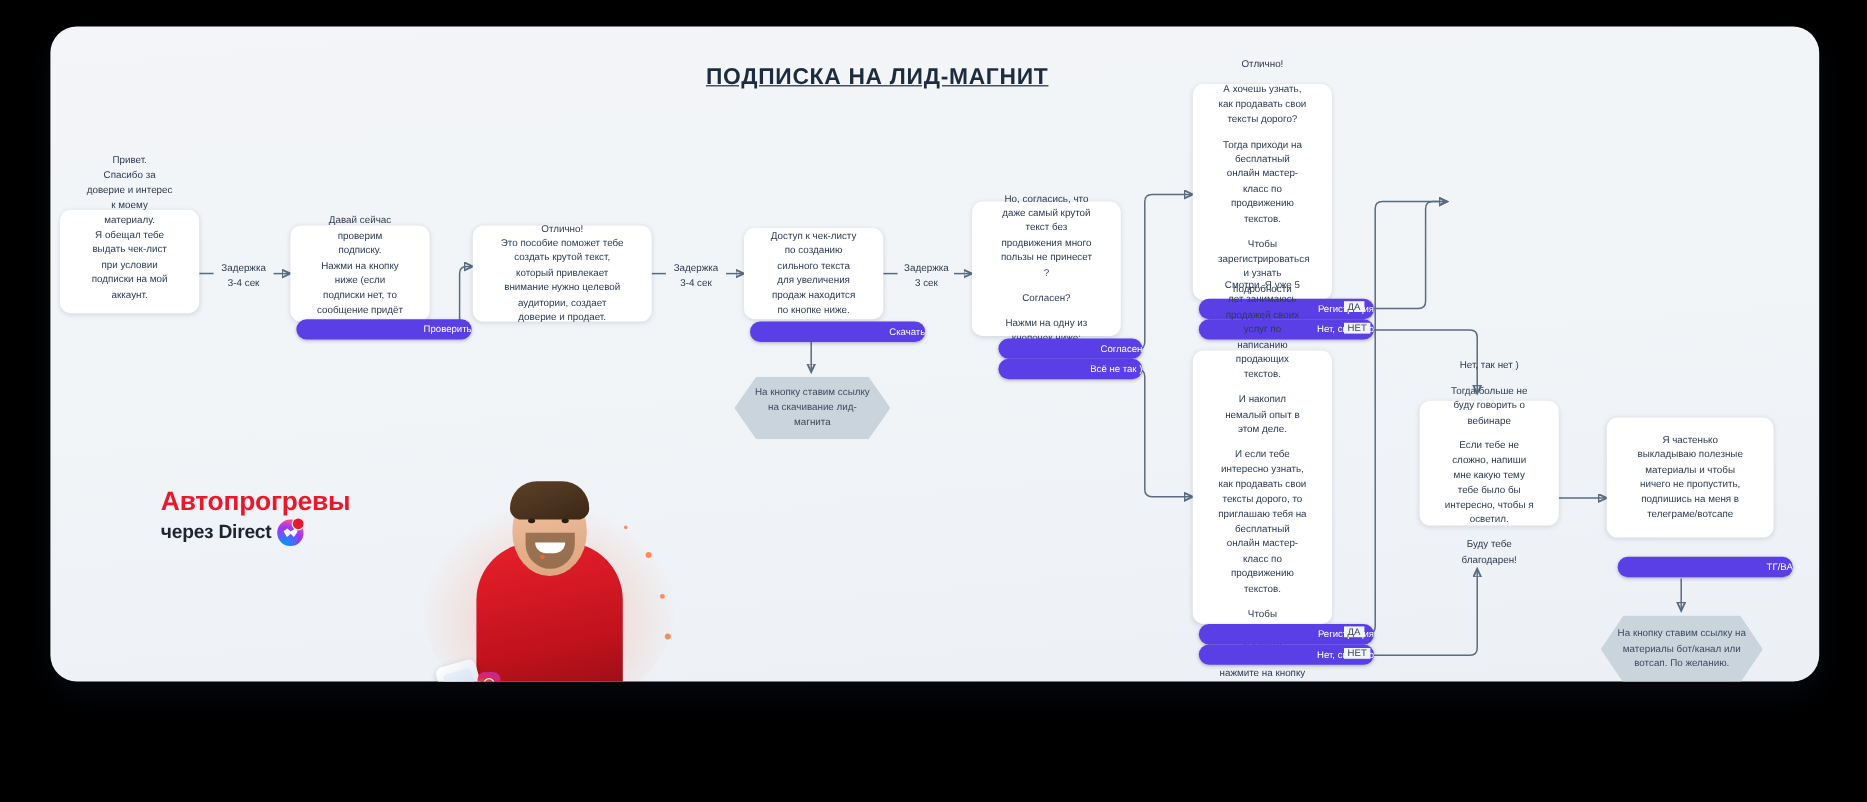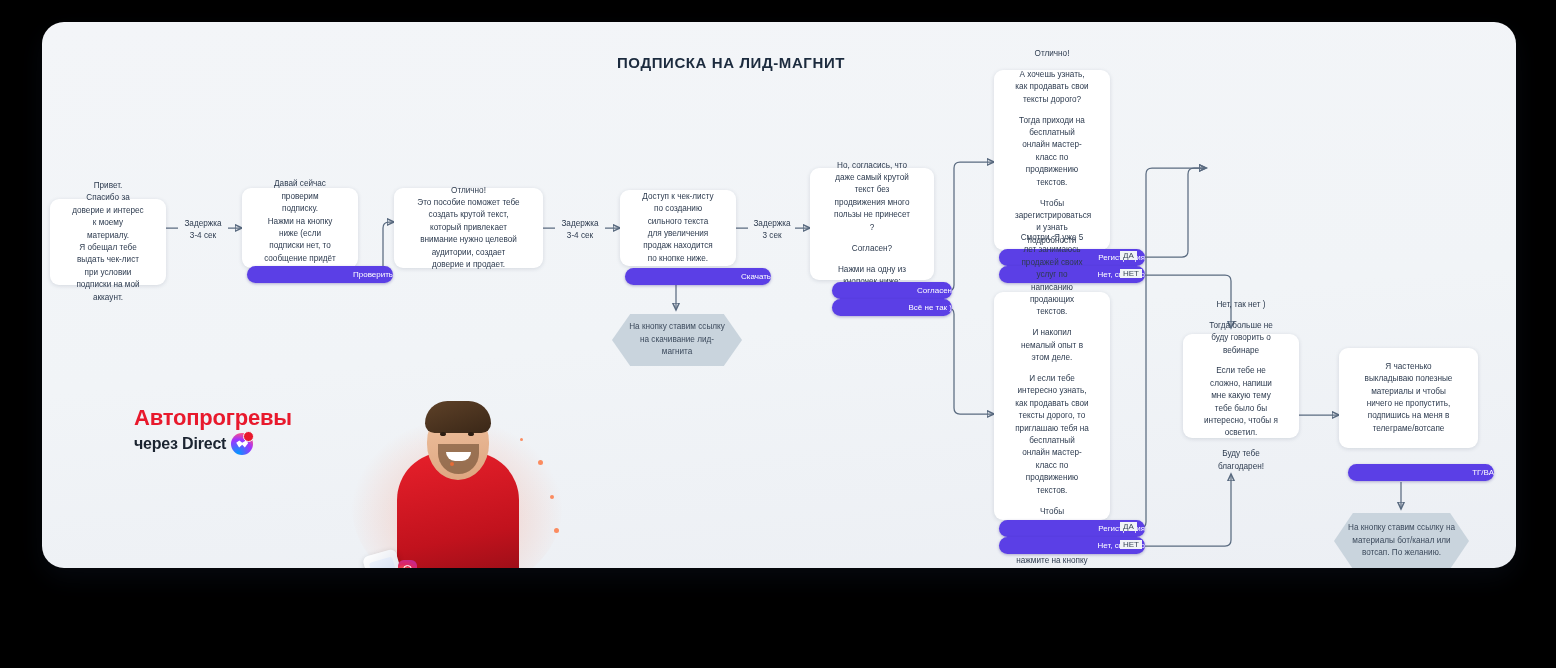--- a/index.html
+++ b/index.html
@@ -12,21 +12,21 @@
   #canvas{
     position:absolute;left:42px;top:22px;width:1474px;height:546px;
     background:linear-gradient(175deg,#f3f5f8 0%,#f1f4f7 55%,#eceff4 100%);
     border-radius:22px;
     box-shadow:0 10px 26px rgba(20,30,50,.30);
     overflow:hidden;
   }
 
   .ttl{
     position:absolute;left:0;top:32px;width:100%;text-align:center;
-    font-size:15px;letter-spacing:.6px;color:#1c2b3e;font-weight:600;
+    font-size:19px;letter-spacing:.6px;color:#1c2b3e;font-weight:600;text-decoration:underline;
   }
   .ttl span{position:relative;left:-48px;}
 
   
   .node{
     position:absolute;background:#fff;border-radius:9px;
     box-shadow:0 1px 4px rgba(35,50,75,.14);
     color:#2d3b4f;font-size:8.2px;line-height:12.4px;
     text-align:center;box-sizing:border-box;
     padding:9px 21px;
@@ -148,21 +148,21 @@
 
       <path d="M1019,506 H1098 Q1104,506 1104,500 V152 Q1104,146 1110,146 H1164" marker-end="url(#ar)"></path>
 
       <path d="M1019,524 H1183 Q1189,524 1189,518 V452" marker-end="url(#ar)"></path>
 
       <line x1="1257" y1="393" x2="1297" y2="393" marker-end="url(#ar)"></line>
 
       <line x1="1359" y1="460" x2="1359" y2="487" marker-end="url(#ar)"></line>
     </svg>
 
-    <div class="node" style="left:8px;top:177px;width:116px;height:86px;">
+    <div class="node" style="left:8px;top:153px;width:116px;height:86px;justify-content:flex-end;">
       <p style="white-space:pre-line;">Привет.
 Спасибо за доверие и интерес к моему материалу.
 Я обещал тебе выдать чек-лист при условии подписки на мой аккаунт.</p>
     </div>
 
     <div class="delay" style="left:136px;top:196px;width:50px;">
       <div>Задержка</div>
       <div>3-4 сек</div>
     </div>
 

